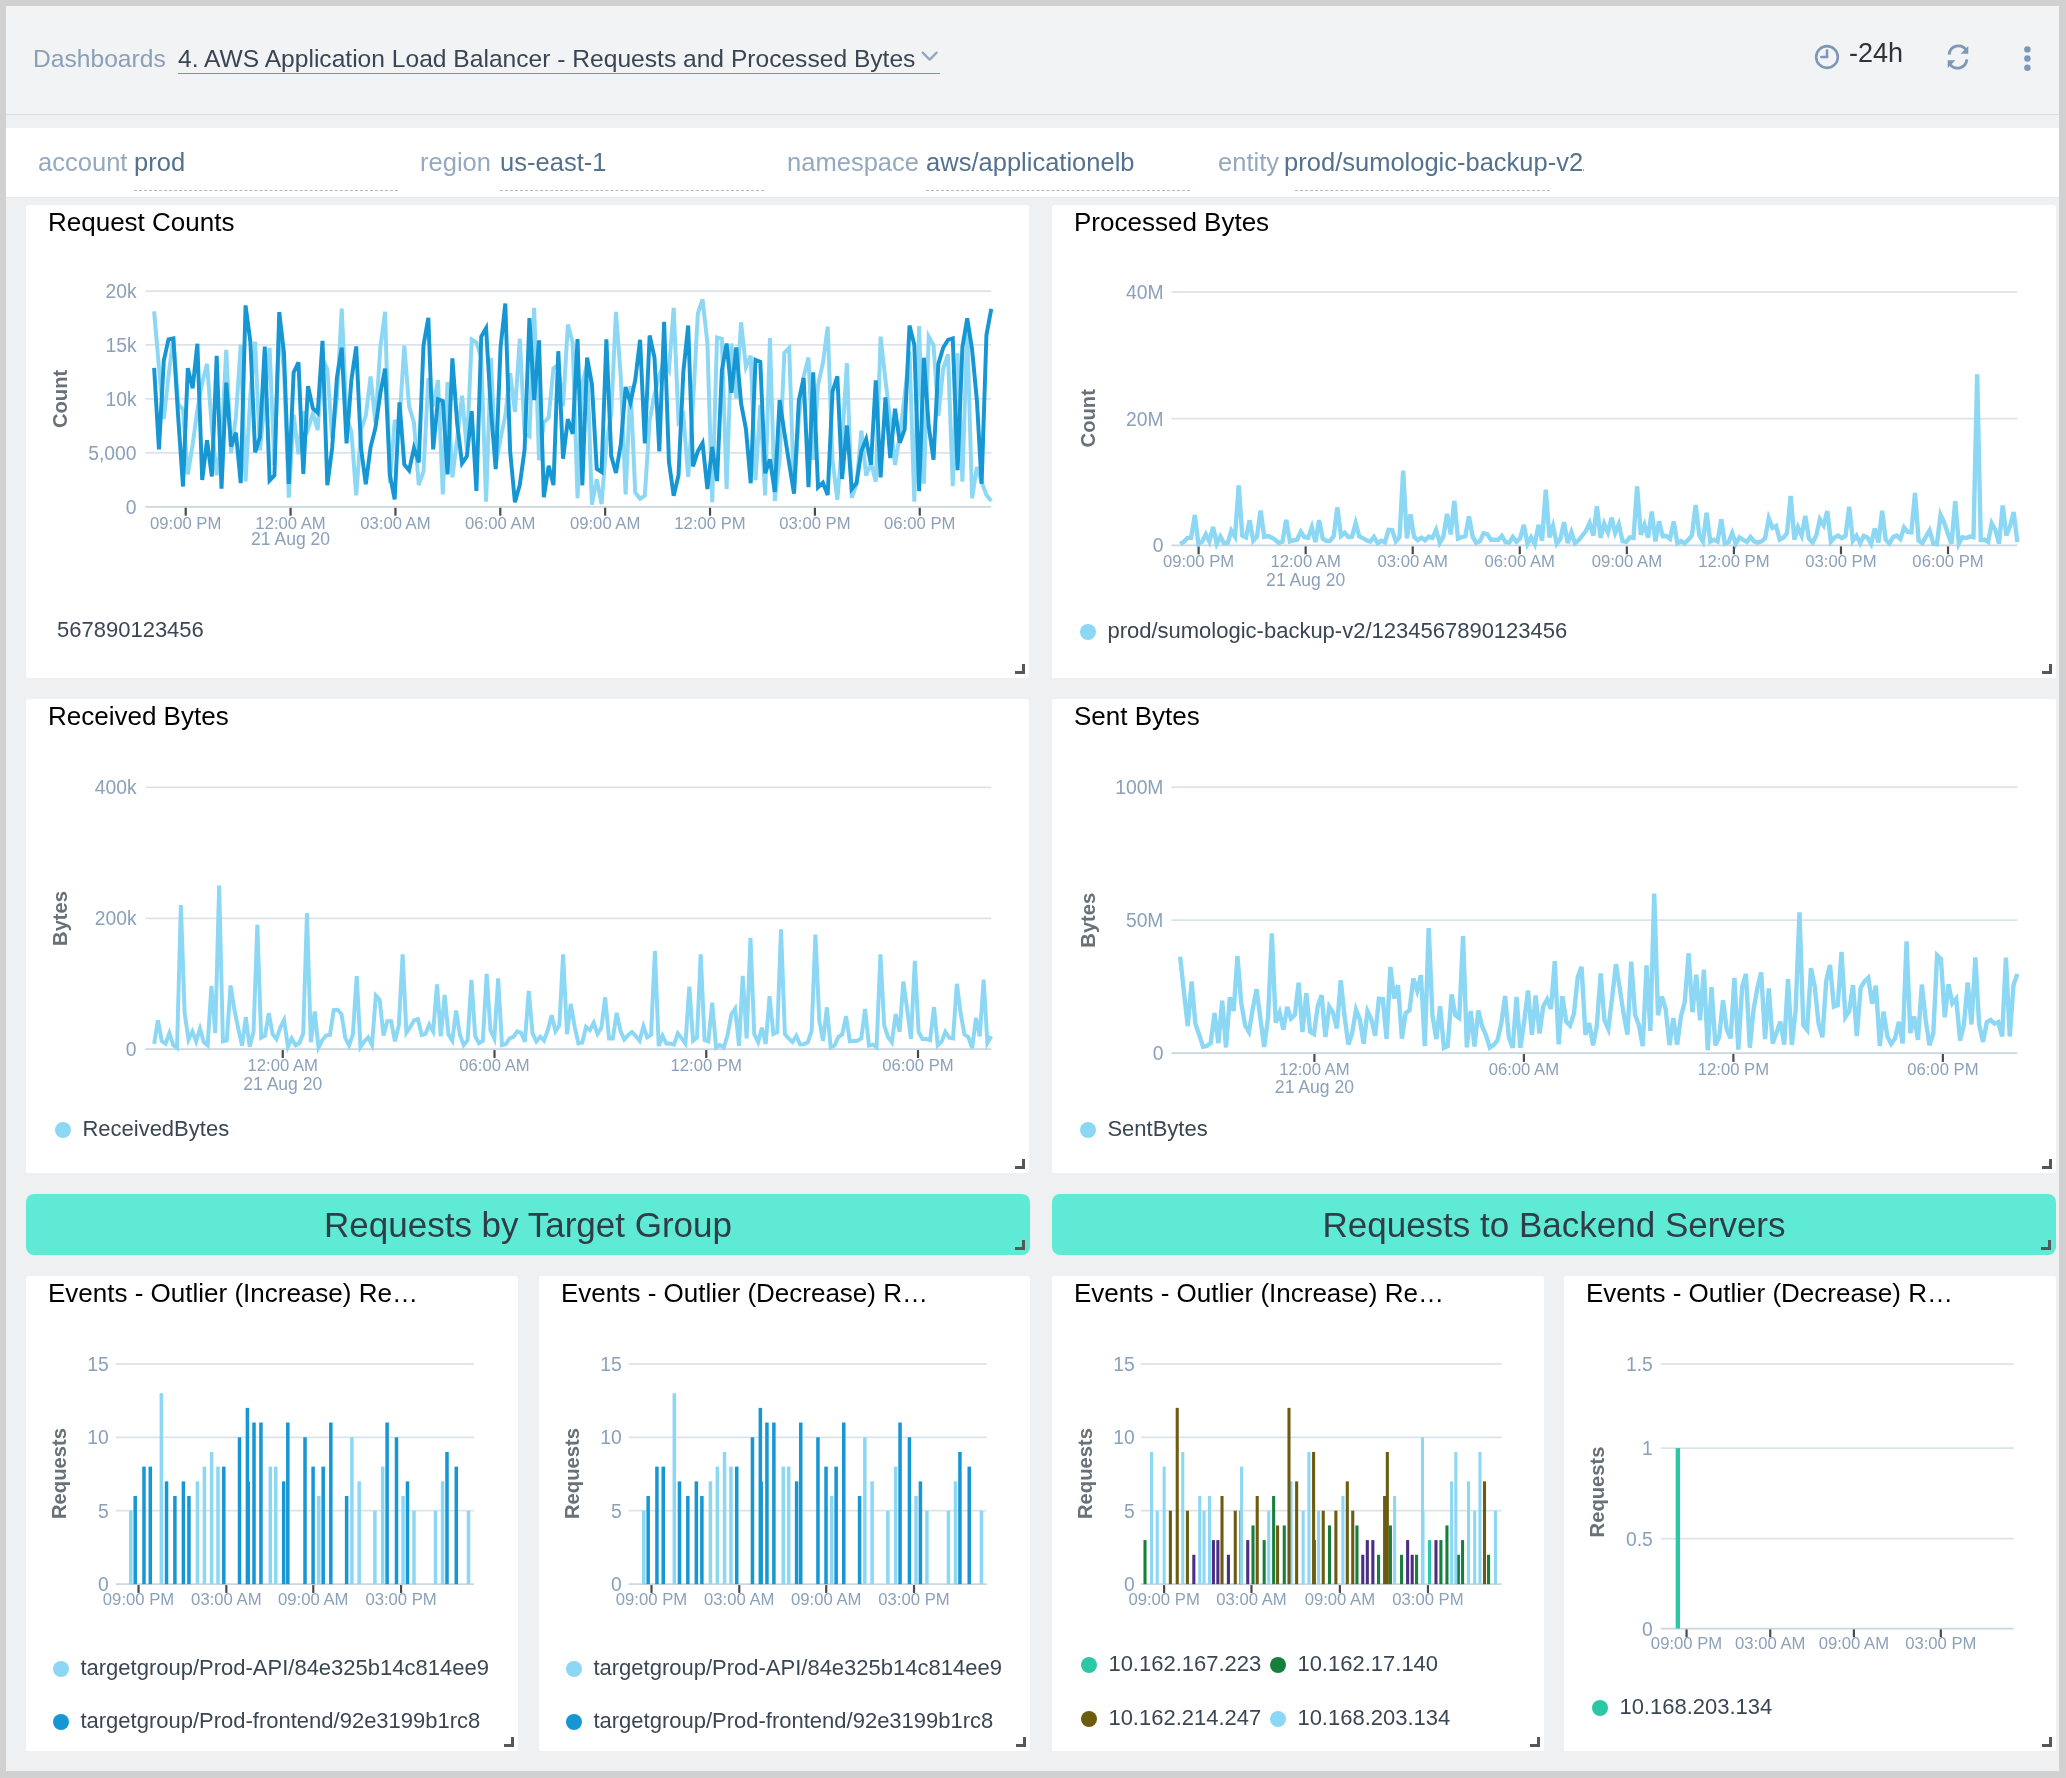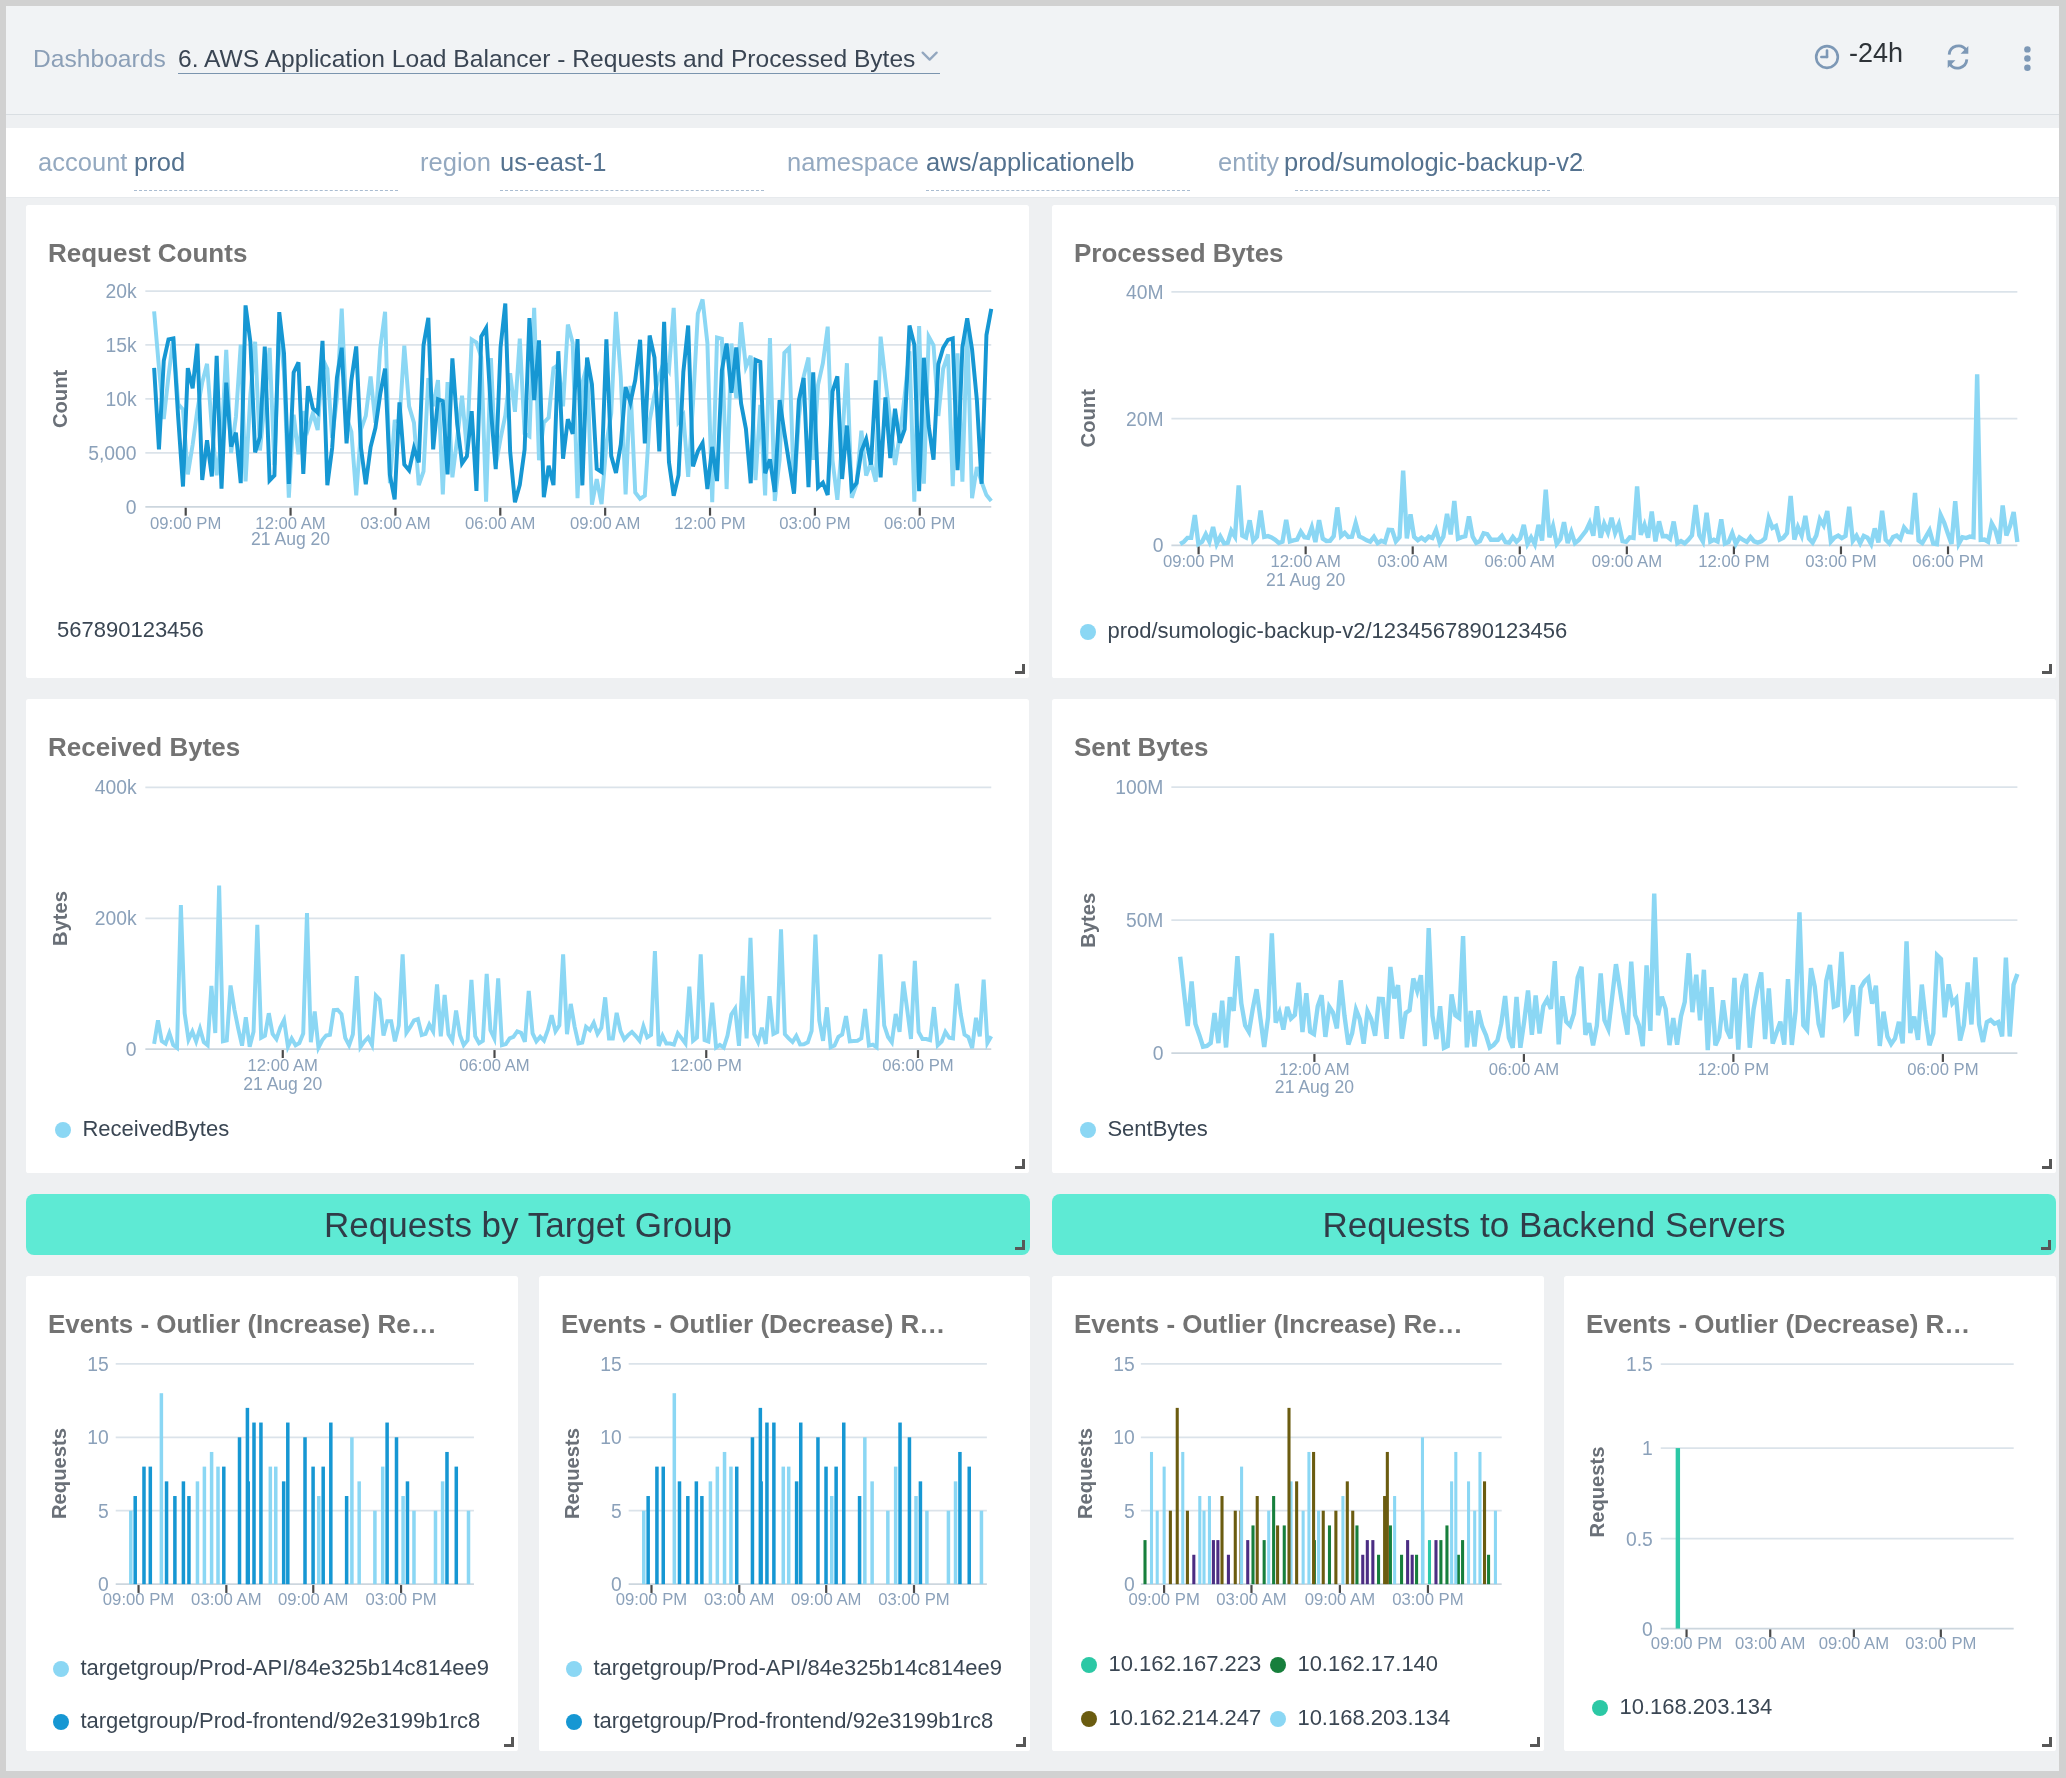--- a/index.html
+++ b/index.html
@@ -11,32 +11,32 @@
 .hdr .clock { position:absolute; left:1808px; top:38px; }
 .hdr .t24 { position:absolute; left:1843px; top:32px; font-size:27px; font-weight:normal; color:#2e3338; }
 .hdr .refr { position:absolute; left:1937px; top:36px; }
 .hdr .keb { position:absolute; left:2017px; top:39px; }
 .fil { position:absolute; left:0; top:122px; width:2053px; height:70px; background:#ffffff; border-bottom:0.9px solid #e7eaed; }
 .fi { position:absolute; top:20px; font-size:25.5px; }
 .fl { color:#94a9c0; }
 .fv { color:#54728f; }
 .fd { position:absolute; top:62px; border-bottom:1.8px dashed #a9bcd1; }
 .panel { position:absolute; background:#fff; border-radius:2.6px; }
-.ptitle { position:absolute; left:22px; top:33px; font-size:26px; font-weight:bold; color:#737373; white-space:nowrap; overflow:hidden; }
+.ptitle { position:absolute; left:22px; top:2px; font-size:26px; font-weight:normal; color:#000000; white-space:nowrap; overflow:hidden; }
 .sechdr { position:absolute; height:61px; background:#5eead4; border-radius:8px; text-align:center; line-height:61px; font-size:35px; color:#303c48; }
 .rsz { position:absolute; width:9.7px; height:9.7px; border-right:3.5px solid #575757; border-bottom:3.5px solid #575757; }
 .legend { position:absolute; font-size:22px; color:#3a4653; line-height:35px; white-space:nowrap; }
 .ldot { display:inline-block; width:16px; height:16px; border-radius:50%; margin-right:11.4px; vertical-align:-1.8px; }
 svg { position:absolute; left:0; top:0; }
 svg text { font-family:"Liberation Sans", sans-serif; }
 </style></head><body>
 <div class="page">
   <div class="hdr">
     <span class="bc">Dashboards</span>
-    <span class="ttl">6. AWS Application Load Balancer - Requests and Processed Bytes</span>
+    <span class="ttl">4. AWS Application Load Balancer - Requests and Processed Bytes</span>
     <div class="tun"></div>
     <span class="chev">
         <svg width="19.3" height="12.3" viewBox="0 0 22 14">
           <path d="M3 3 L11 11 L19 3" fill="none" stroke="#93a7bf" stroke-width="2.6" stroke-linecap="round" stroke-linejoin="round"></path>
         </svg>
       </span>
     <span class="clock">
         <svg width="26" height="26" viewBox="0 0 30 30">
           <circle cx="15" cy="15" r="12.5" fill="none" stroke="#7d98b6" stroke-width="3"></circle>
           <line x1="15" y1="15" x2="15" y2="7.5" stroke="#7d98b6" stroke-width="3" stroke-linecap="round"></line>

